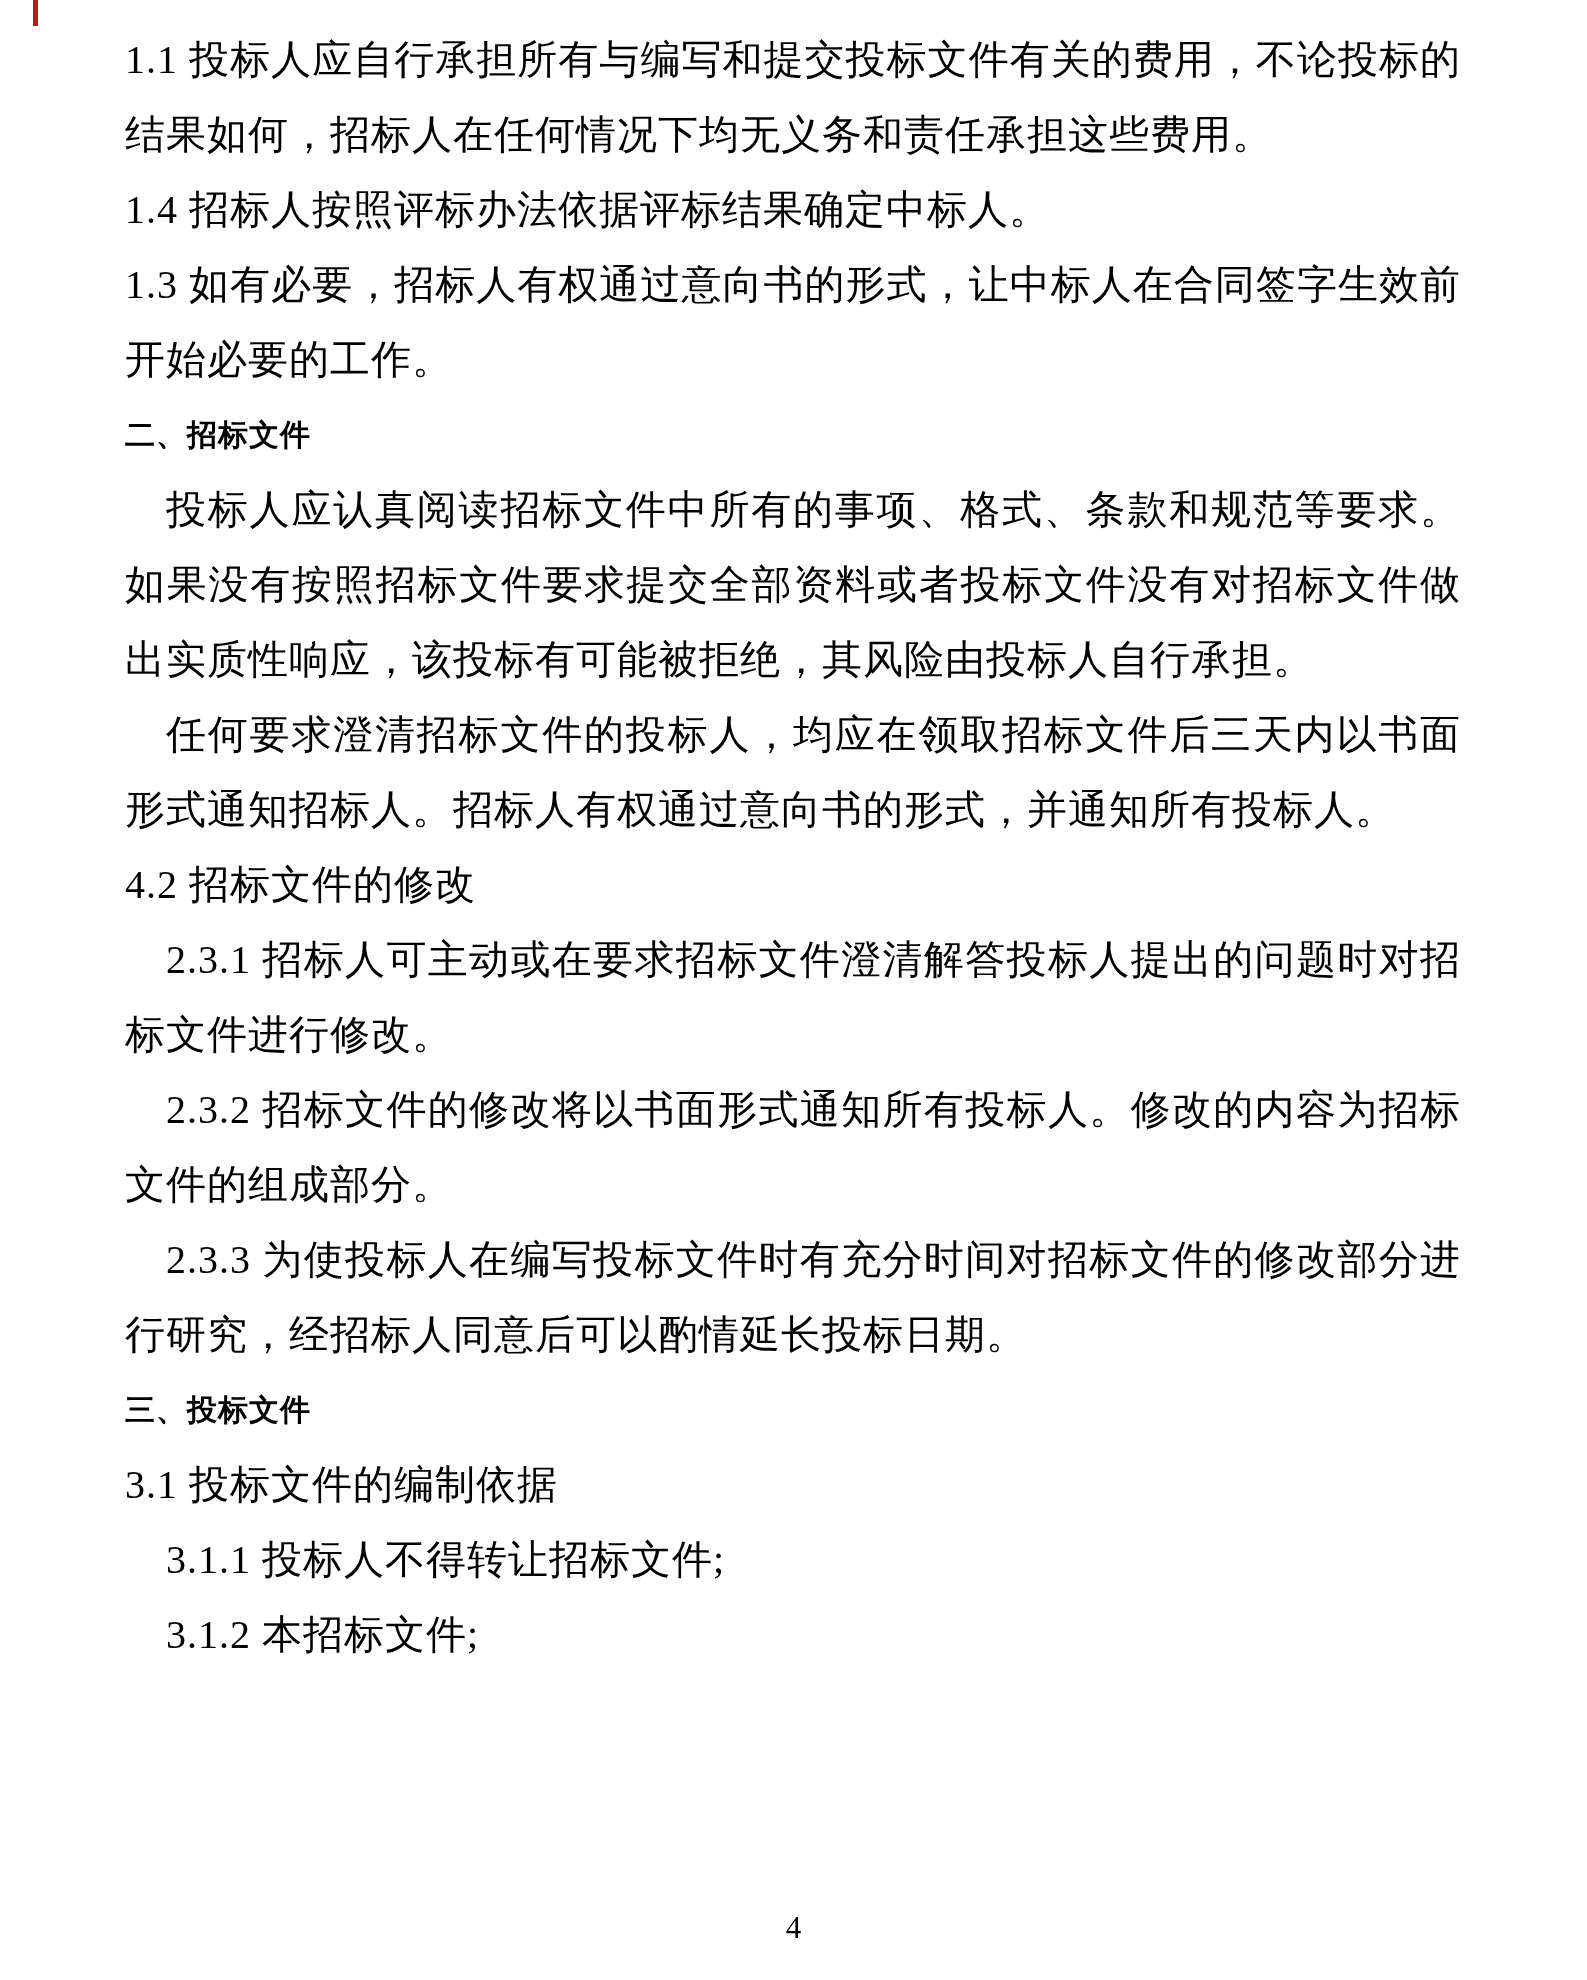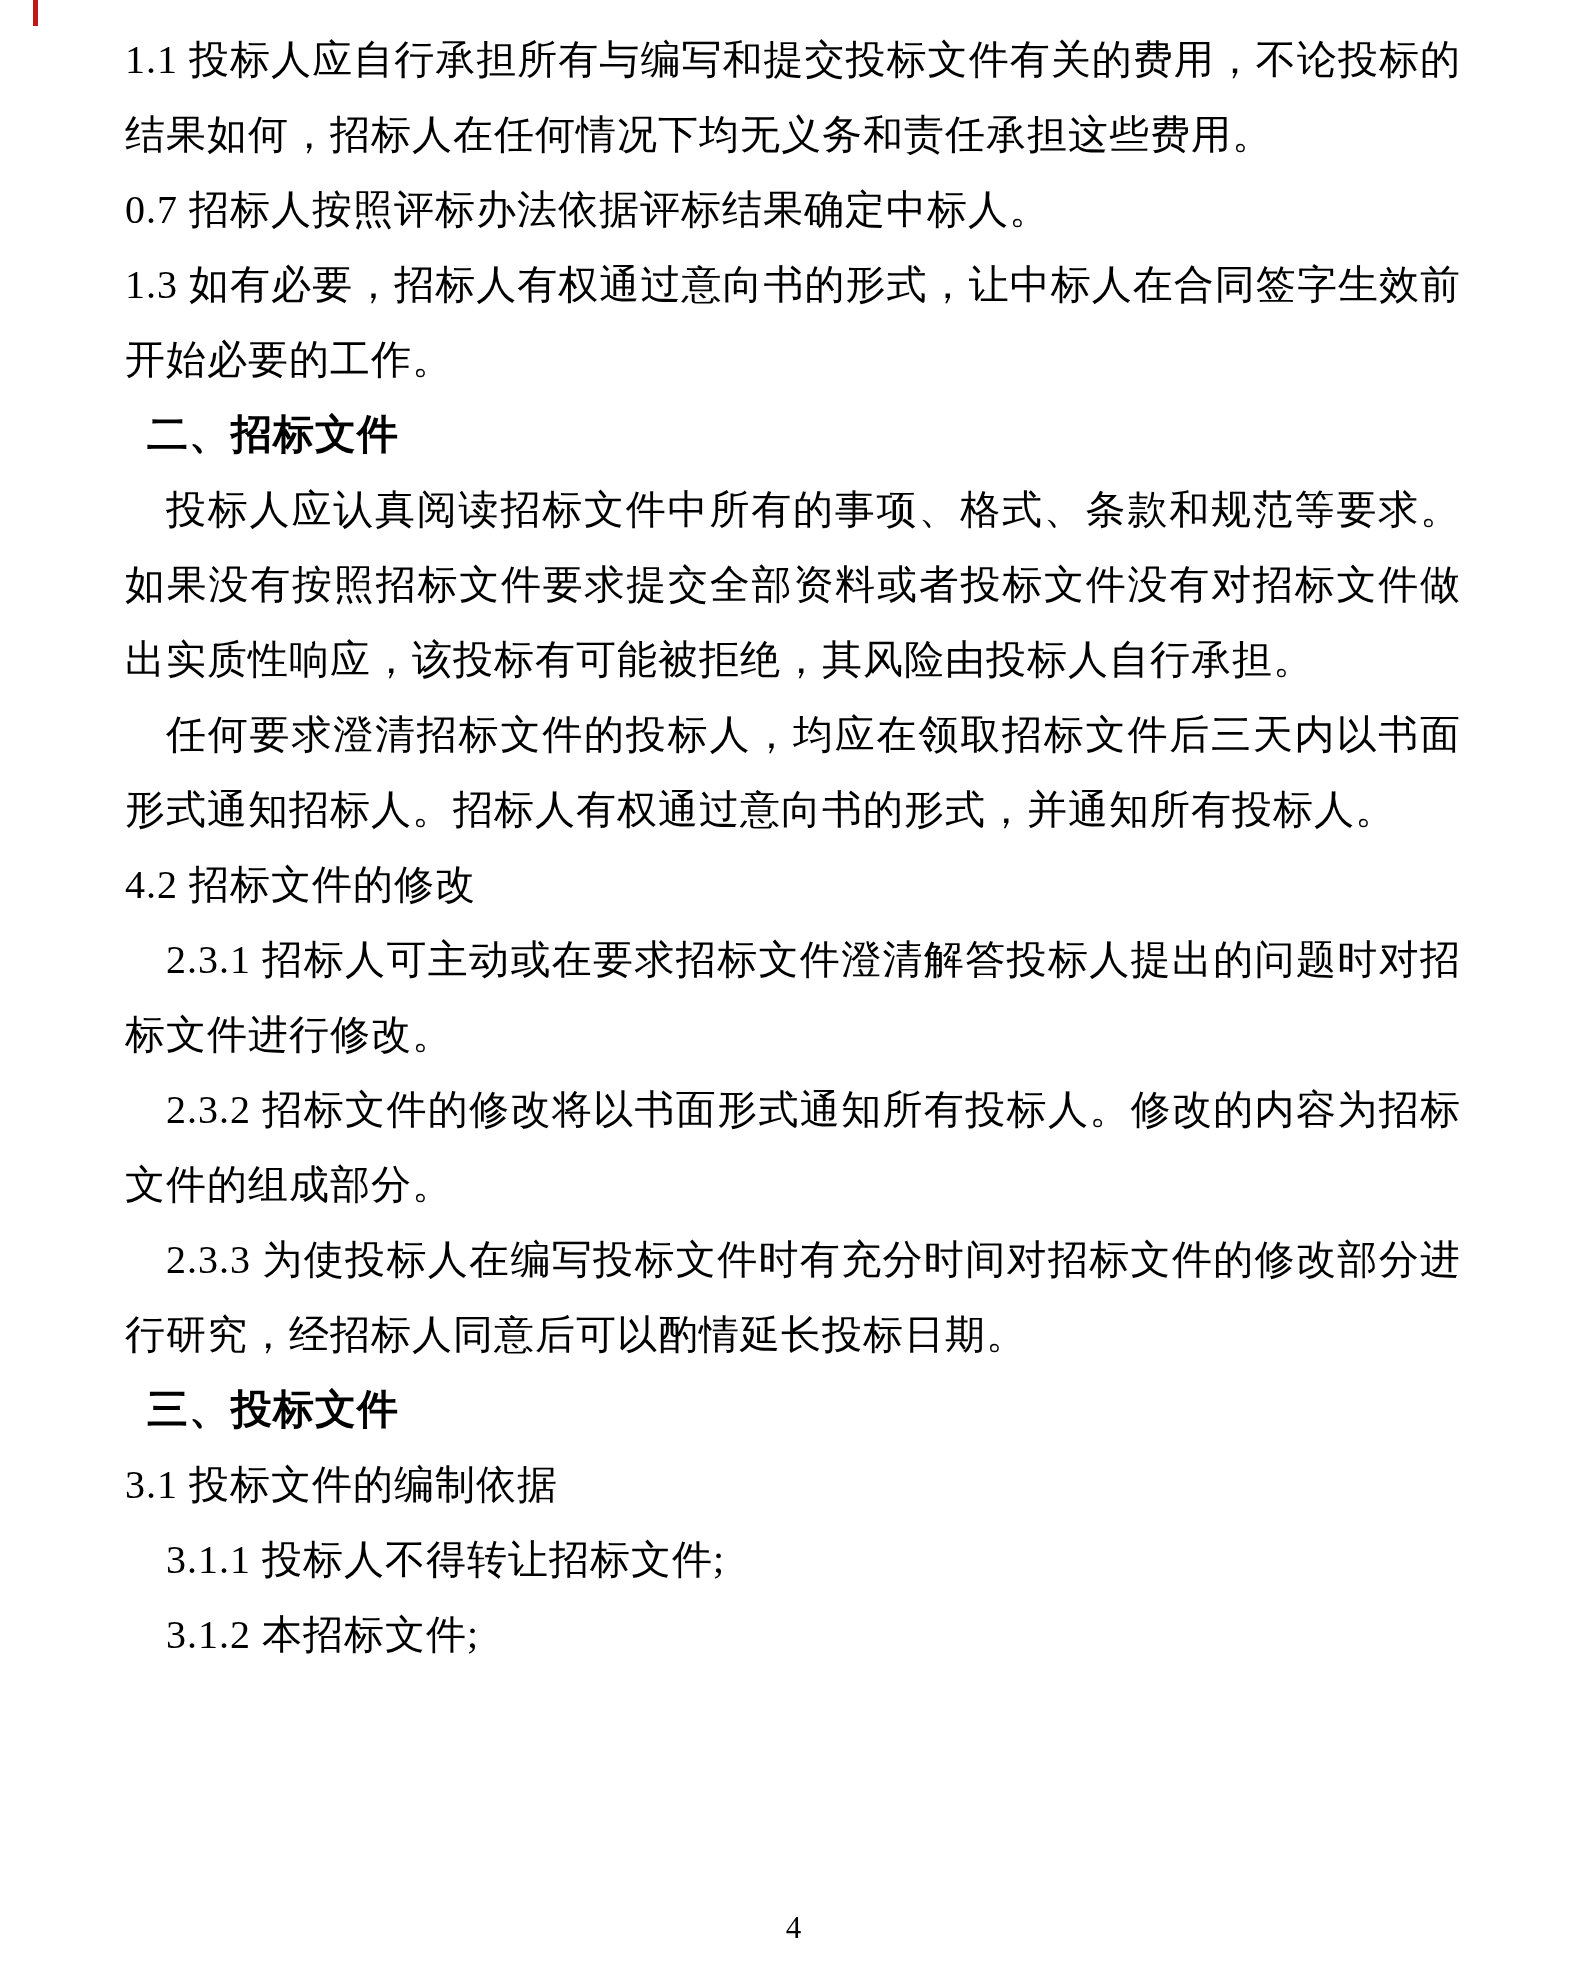--- a/index.html
+++ b/index.html
@@ -37,22 +37,21 @@
     padding: 0;
     font-size: 40px;
     line-height: 75px;
     text-align: justify;
     letter-spacing: 1px;
     word-break: break-all;
   }
   .para.heading {
     font-weight: bold;
     text-align: left;
-    font-size: 41px;
-    margin-left: 22px;
+    font-size: 30px;
   }
   .para.indent {
     text-indent: 41px;
   }
   .page-footer {
     position: absolute;
     bottom: 32px;
     left: 0;
     width: 100%;
     text-align: center;
@@ -64,21 +63,21 @@
 </style>
 </head>
 <body>
 
 <div class="page">
   <div class="scan-mark"></div>
 
   <main class="doc-body">
 
   <p class="para numbered">1.1 投标人应自行承担所有与编写和提交投标文件有关的费用，不论投标的结果如何，招标人在任何情况下均无义务和责任承担这些费用。</p>
-      <p class="para numbered">0.7 招标人按照评标办法依据评标结果确定中标人。</p>
+      <p class="para numbered">1.4 招标人按照评标办法依据评标结果确定中标人。</p>
       <p class="para numbered">1.3 如有必要，招标人有权通过意向书的形式，让中标人在合同签字生效前开始必要的工作。</p>
       <p class="para heading">二、招标文件</p>
       <p class="para indent">投标人应认真阅读招标文件中所有的事项、格式、条款和规范等要求。如果没有按照招标文件要求提交全部资料或者投标文件没有对招标文件做出实质性响应，该投标有可能被拒绝，其风险由投标人自行承担。</p>
       <p class="para indent">任何要求澄清招标文件的投标人，均应在领取招标文件后三天内以书面形式通知招标人。招标人有权通过意向书的形式，并通知所有投标人。</p>
       <p class="para numbered">4.2 招标文件的修改</p>
       <p class="para indent">2.3.1 招标人可主动或在要求招标文件澄清解答投标人提出的问题时对招标文件进行修改。</p>
       <p class="para indent">2.3.2 招标文件的修改将以书面形式通知所有投标人。修改的内容为招标文件的组成部分。</p>
       <p class="para indent">2.3.3 为使投标人在编写投标文件时有充分时间对招标文件的修改部分进行研究，经招标人同意后可以酌情延长投标日期。</p>
       <p class="para heading">三、投标文件</p>
       <p class="para numbered">3.1 投标文件的编制依据</p>

